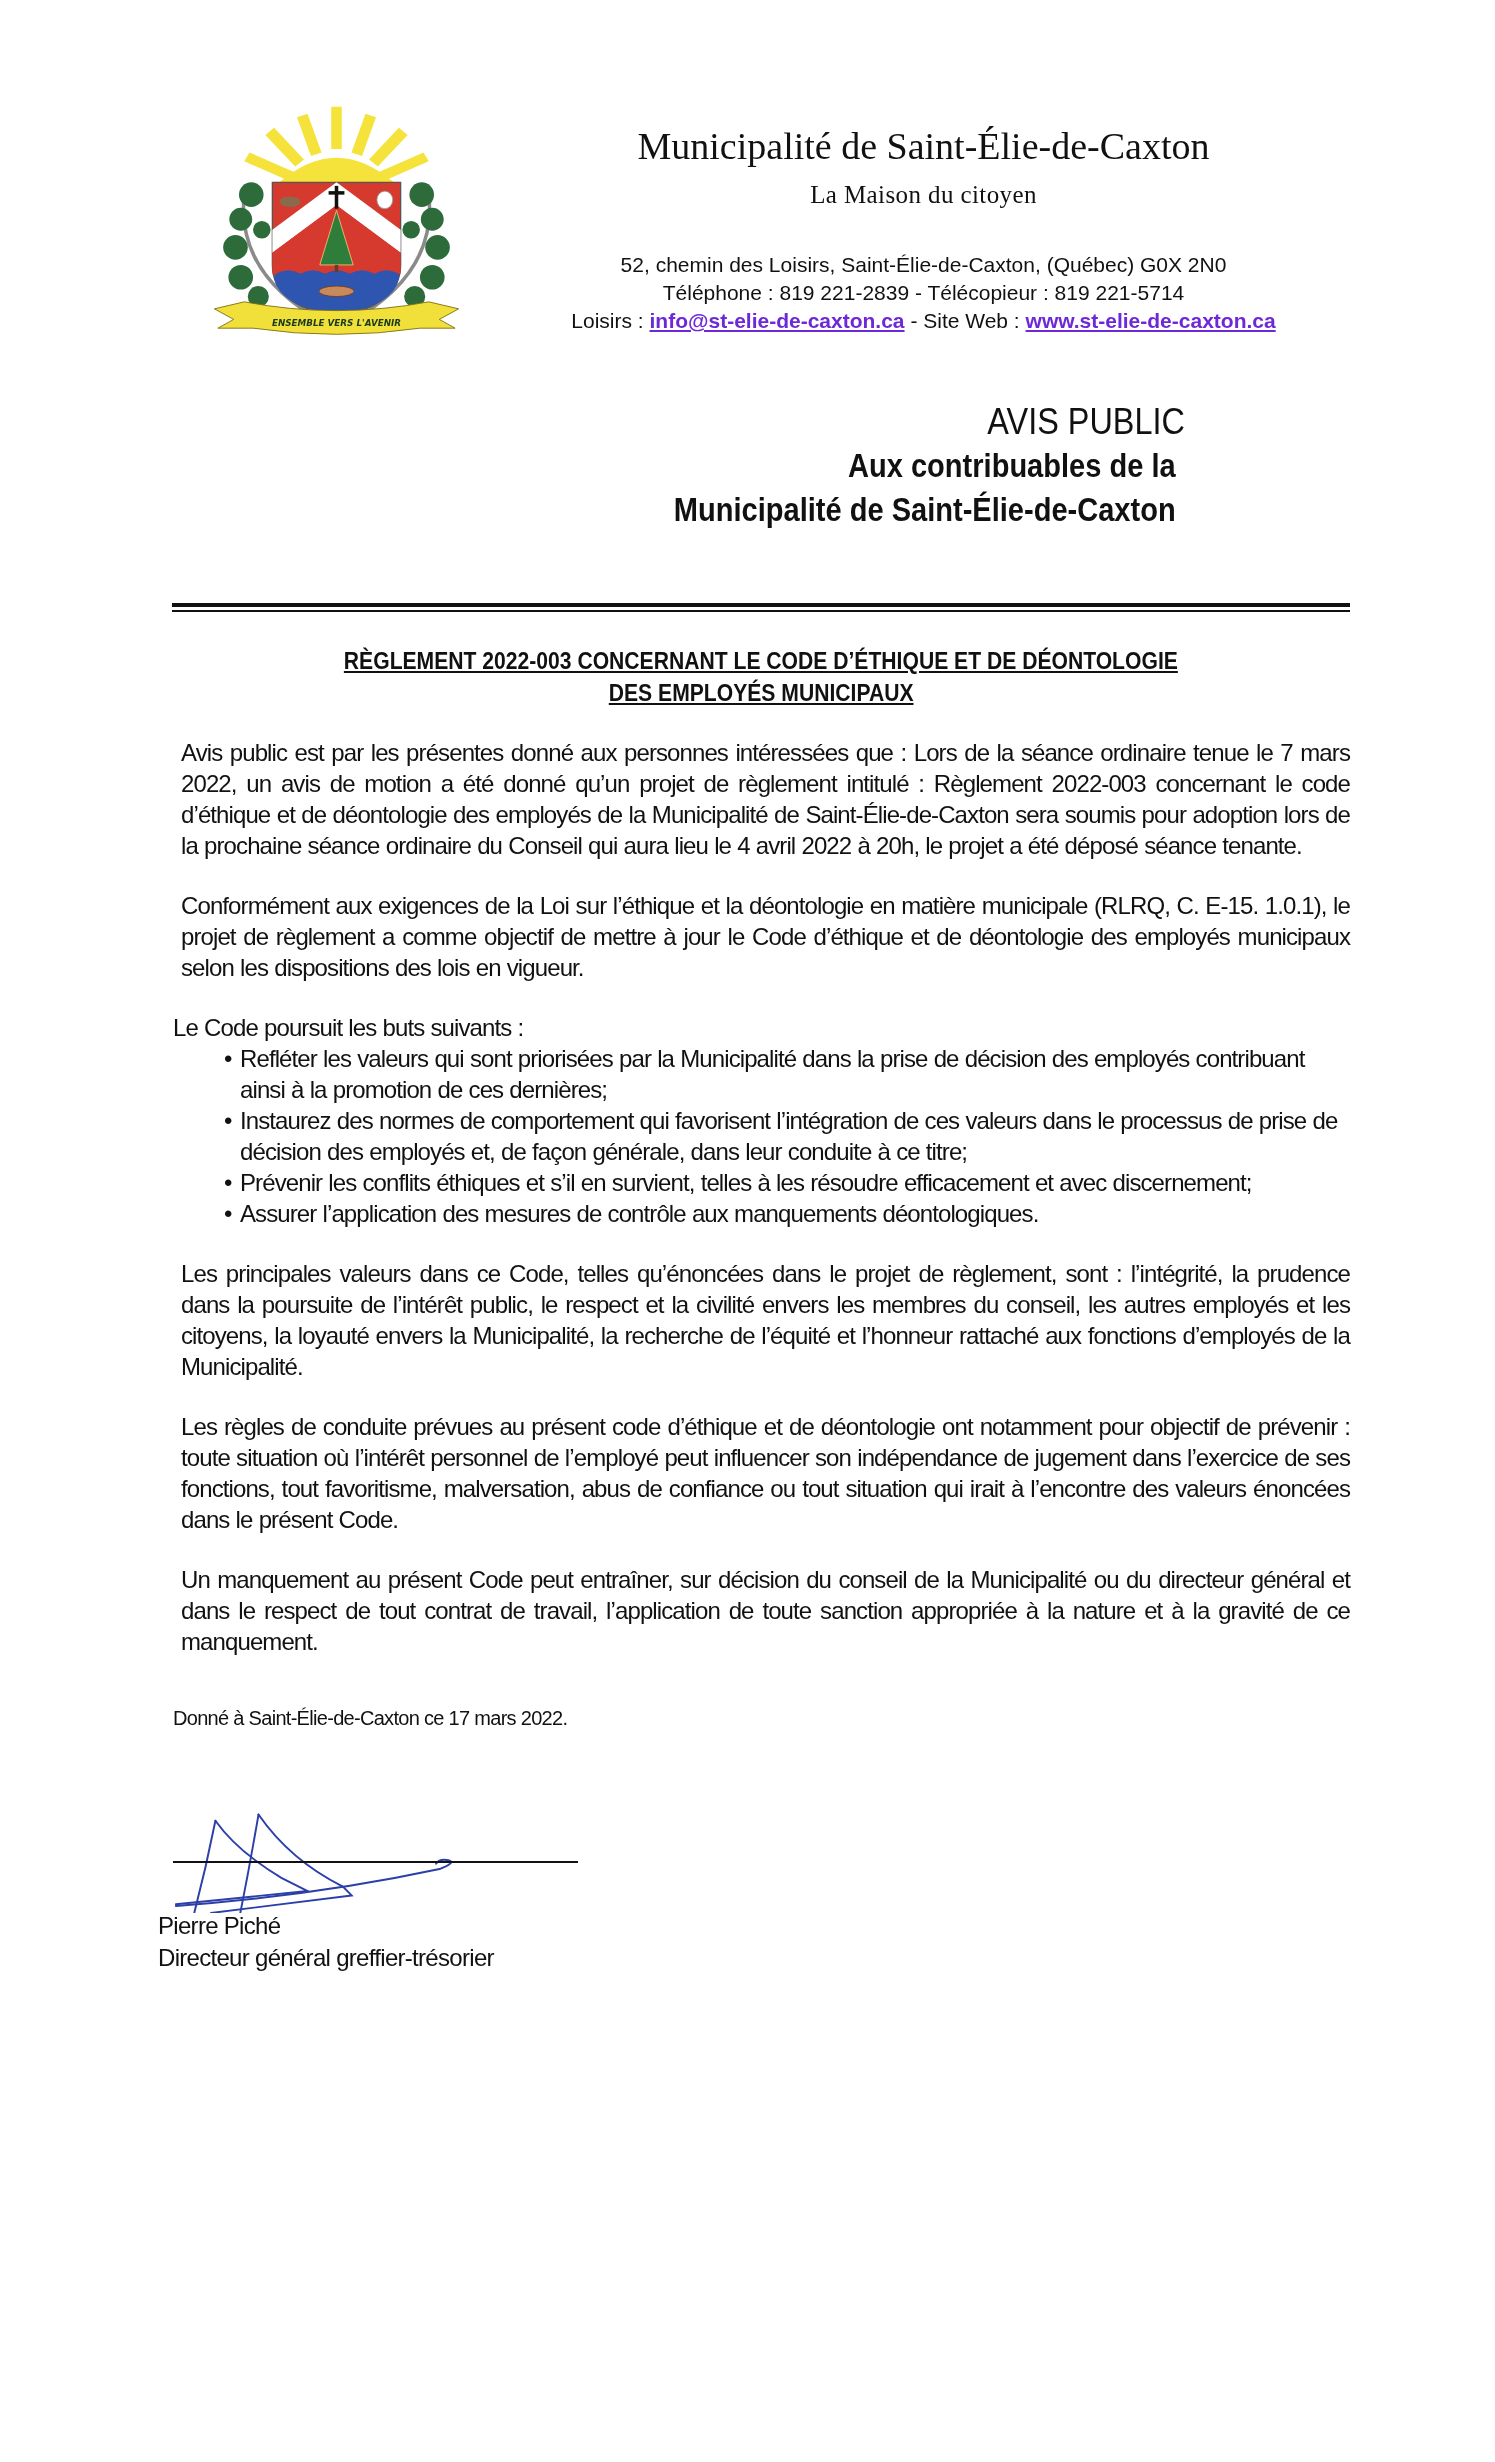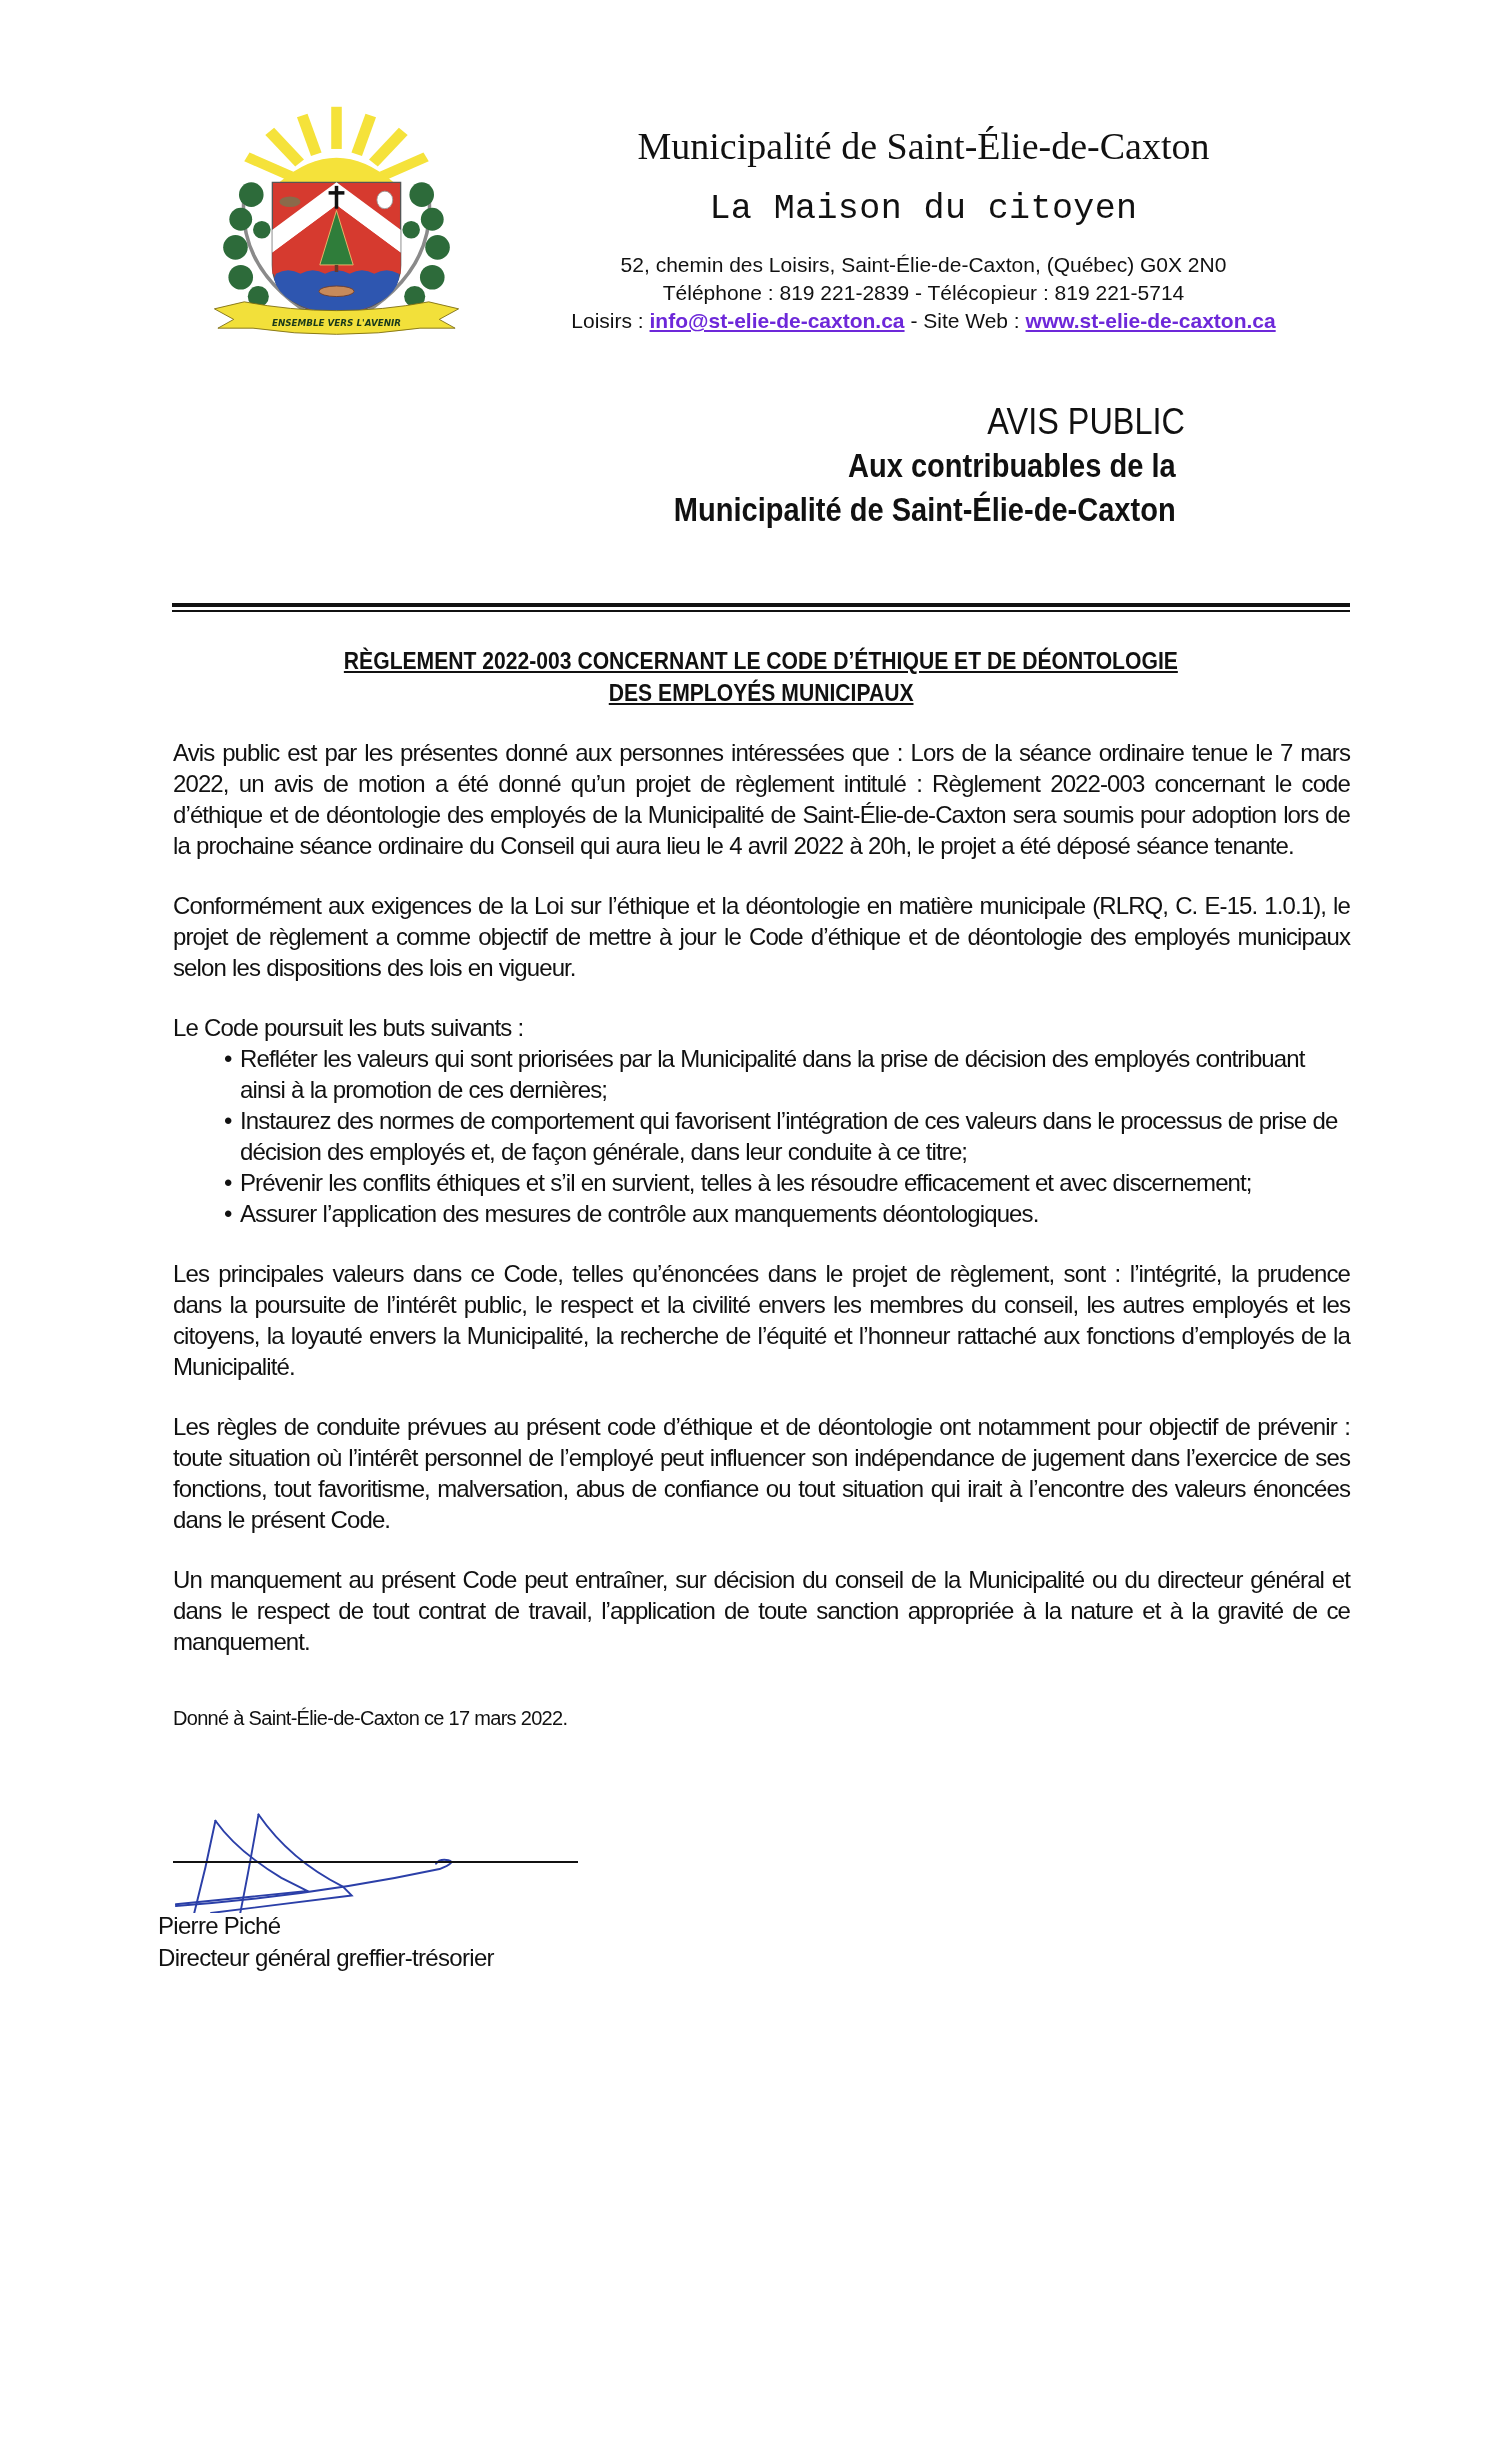--- a/index.html
+++ b/index.html
@@ -3,21 +3,21 @@
 <meta charset="utf-8">
 <style>
   html, body { margin: 0; padding: 0; background: #ffffff; }
   body { width: 1495px; height: 2462px; position: relative; overflow: hidden; color: #111; }
   .page { position: absolute; left: 0; top: 0; width: 1495px; height: 2462px; background: #fff; }
 
   
   .crest { position: absolute; left: 209px; top: 98px; width: 255px; height: 246px; }
   .lh { position: absolute; left: 528px; top: 123px; width: 791px; text-align: center; }
   .lh-name { font-family: "Liberation Serif", serif; font-size: 38px; line-height: 46px; color: #111; }
-  .lh-sub { font-family: Liberation Mono, monospace; font-size: 35px; line-height: 37px; margin-top: 22px; color: #111; letter-spacing: 0.4px; }
+  .lh-sub { font-family: Liberation Serif, serif; font-size: 25px; line-height: 37px; margin-top: 7px; color: #111; letter-spacing: 0.4px; }
   .lh-contact { position: absolute; left: 528px; top: 251px; width: 791px; text-align: center;
                 font-family: "Liberation Sans", sans-serif; font-size: 21px; line-height: 28px; color: #111; }
   .lh-contact a { color: #6d28d9; text-decoration: underline; font-weight: bold; }
 
   
   .title-block { position: absolute; left: 308px; top: 400px; width: 923px; text-align: right;
                  font-family: "Liberation Sans", sans-serif; color: #111; }
   .t-avis { font-size: 36px; line-height: 44px; transform: scaleX(0.9); }
   .t-sub { font-size: 33px; line-height: 44px; font-weight: bold; transform: scaleX(0.88); }
 
@@ -26,21 +26,21 @@
   .rule.r2 { top: 610px; height: 1.8px; }
 
   .reg-title { position: absolute; left: 172px; top: 645px; width: 1178px; text-align: center;
                font-family: "Liberation Sans", sans-serif; font-weight: bold; font-size: 24px; line-height: 32px; }
   .reg-title span { text-decoration: underline; display: inline-block; transform: scaleX(0.88); }
 
   
   .body { position: absolute; left: 173px; top: 737px; width: 1177px;
           font-family: "Liberation Sans", sans-serif; font-size: 24px; line-height: 31px;
           color: #111; text-align: justify; }
-  .body p { margin: 0 0 29px 0; transform-origin: left top; }
+  .body p { margin: 0 0 29px 8px; transform-origin: left top; }
   .squeeze { letter-spacing: -0.9px; word-spacing: 0.4px; }
   .bullets { margin: 0 0 29px 0; padding: 0; list-style: none; }
   .bullets li { position: relative; padding-left: 67px; text-align: left; }
   .bullets li .dot { position: absolute; left: 51px; top: 0; }
 
   .given { position: absolute; left: 173px; top: 1703px; font-family: "Liberation Sans", sans-serif; font-size: 20px; line-height: 31px; letter-spacing: -0.7px; }
 
   .signature { position: absolute; left: 158px; top: 1746px; width: 317px; height: 167px; }
   .sig-line { position: absolute; left: 173px; top: 1861px; width: 405px; height: 1.8px; background: #111; }
   .signer { position: absolute; left: 158px; top: 1866px; font-family: "Liberation Sans", sans-serif; font-size: 24px; line-height: 32px; letter-spacing: -0.7px; margin-top: 44px; }

